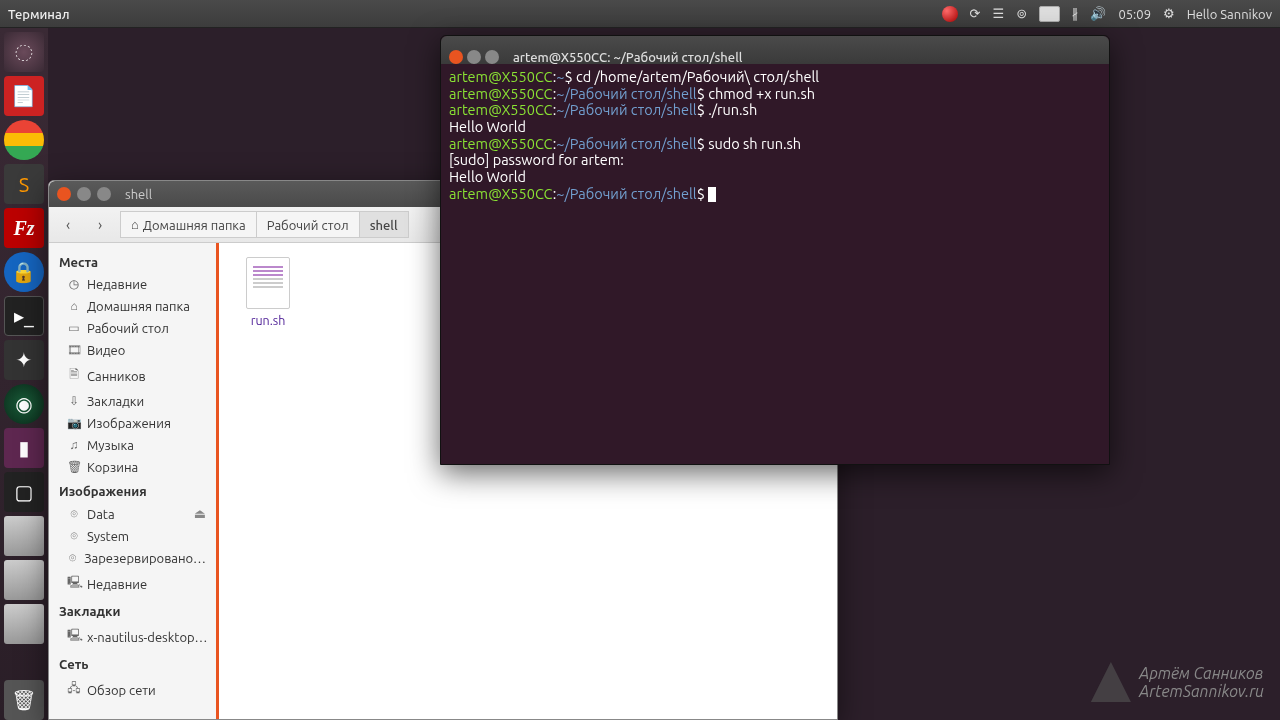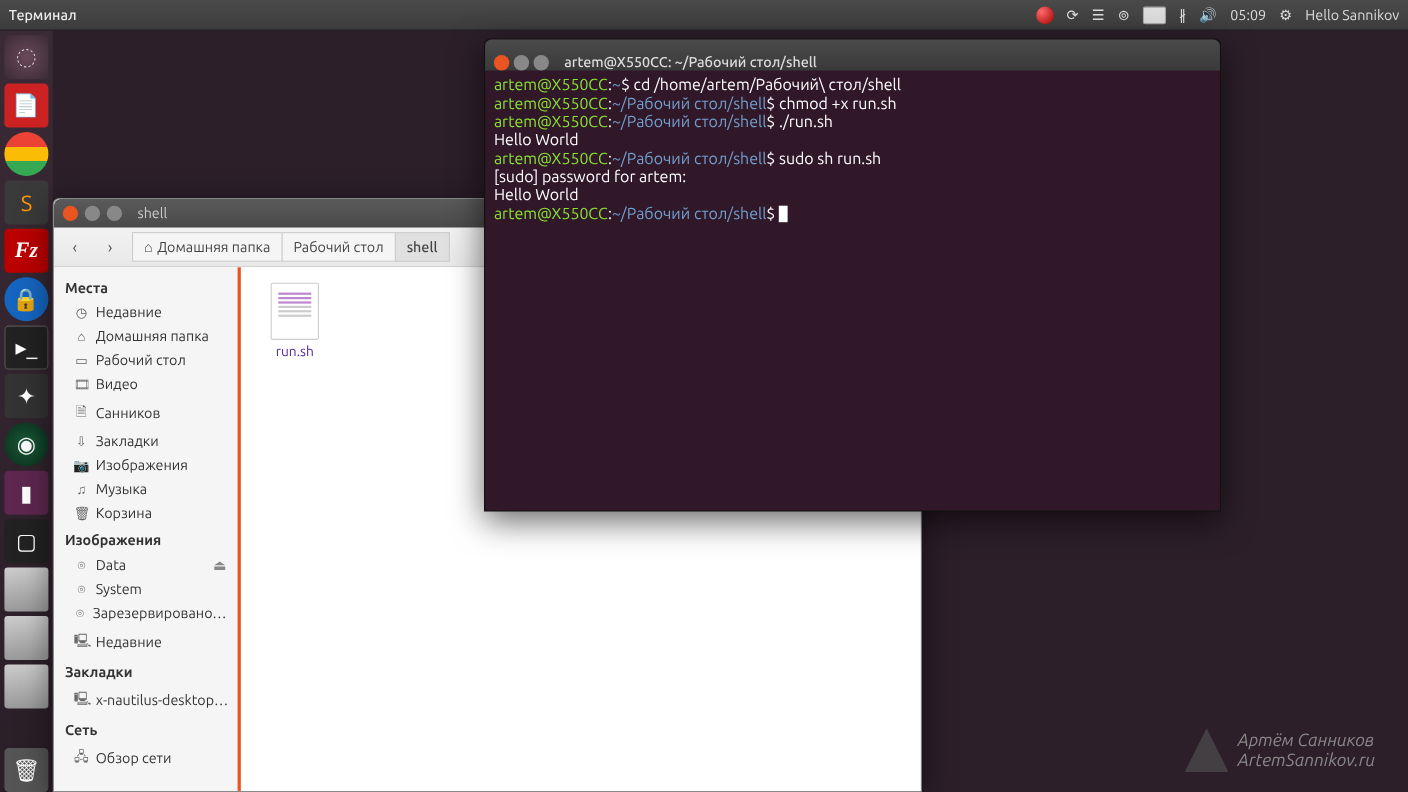--- a/index.html
+++ b/index.html
@@ -31,21 +31,21 @@
 .lico.drive { background: linear-gradient(#ccc,#999); border-radius:3px;}
 .lico.trash { background: #555;}
 .launcher .gap { flex:1; }
 
 
 .wallpaper { position: absolute; top: 28px; left: 48px; right: 0; bottom: 0; background: #2c1f2a;}
 .wp-folder { position:absolute; top: 130px; right: 330px; text-align:center; color:#c77; font-size:13px;}
 .wp-folder .fico { width:46px;height:36px;background:#aa3344;border-radius:3px;margin:0 auto 4px;}
 .wp-text { position:absolute; right:260px; top:340px; font-size:90px; font-weight:900; color:#5a1f3a; letter-spacing:-5px; font-family: Arial Black, sans-serif;}
 .wp-q { color:#a01040; }
-.watermark { position:absolute; bottom:18px; right:30px; color:#888; text-align:left; font-style:italic; font-size:16px; display:flex; align-items:center; gap:8px;}
+.watermark { position:absolute; bottom:18px; right:16px; color:#888; text-align:left; font-style:italic; font-size:16px; display:flex; align-items:center; gap:8px;}
 .watermark .logo { width:40px;height:40px; background:#555; clip-path: polygon(50% 0,100% 100%,0 100%); opacity:.6;}
 
 
 .termwin { position:absolute; top:35px; left:440px; width:670px; height:430px; background:#301828; border-radius:6px 6px 0 0; box-shadow:0 8px 30px rgba(0,0,0,.6); border:1px solid #111;}
 .termwin .titlebar { height:28px; background: linear-gradient(#4a4a4a,#3a3a3a); border-radius:6px 6px 0 0; display:flex; align-items:flex-end; padding:0 8px; gap:4px; color:#ddd; font-size:13px; font-weight:500;}
 .wbtn { width:14px;height:14px;border-radius:50%; }
 .wbtn.close{background:#e95420;} .wbtn.min{background:#888;} .wbtn.max{background:#888;}
 .termwin .term-body { padding:5px 8px; font-family: "Ubuntu Mono","DejaVu Sans Mono",monospace; font-size:14.5px; line-height:1.15; color:#fff; white-space:pre;}
 .prompt-u { color:#8ae234; } .prompt-p { color:#729fcf; } .prompt-w{color:#fff;}
 .cursor { display:inline-block; width:8px; height:15px; background:#fff; vertical-align:text-bottom;}

